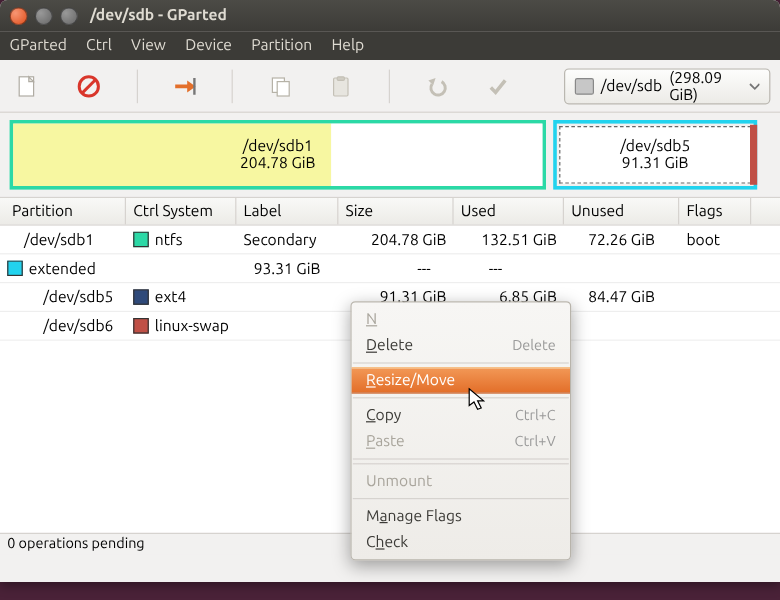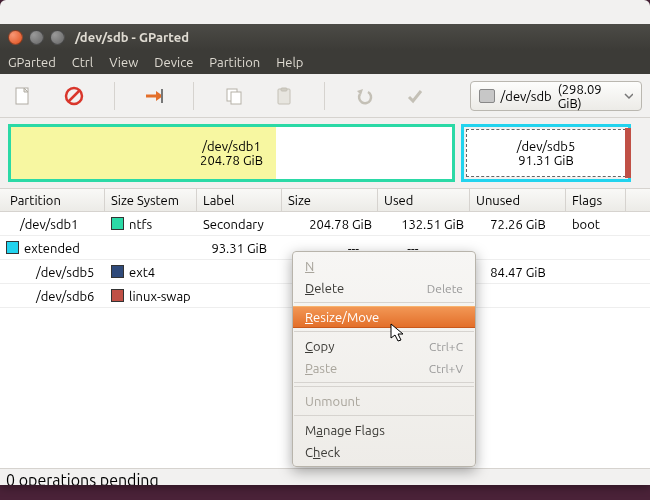--- a/index.html
+++ b/index.html
@@ -1,18 +1,18 @@
 <!DOCTYPE html>
 <html><head>
 <meta charset="utf-8">
 <style>
 * { box-sizing: border-box; margin: 0; padding: 0; font-family: "Ubuntu", "Liberation Sans", sans-serif; font-size: 13px; }
 body { background: #4a2238; width: 650px; height: 500px; overflow: hidden; position: relative; }
 .window { background: #f2f1f0; width: 650px; height: 485px; border-radius: 6px 6px 0 0; overflow: hidden; box-shadow: 0 2px 10px rgba(0,0,0,0.4); }
-.titlebar { background: linear-gradient(#4c4b46, #3c3b37); height: 26px; display: flex; align-items: center; padding: 0 8px; color: #dfdbd2; margin-top: 24px; }
+.titlebar { background: linear-gradient(#4c4b46, #3c3b37); height: 26px; display: flex; align-items: center; padding: 0 8px; color: #dfdbd2; }
 .win-btns { display: flex; gap: 6px; margin-right: 10px; }
 .win-btn { width: 15px; height: 15px; border-radius: 50%; border: 1px solid rgba(0,0,0,0.4); }
 .wb-close { background: radial-gradient(circle at 30% 30%, #f79674, #df4f1c); }
 .wb-min, .wb-max { background: radial-gradient(circle at 30% 30%, #999, #666); }
 .titlebar .title { font-weight: bold; font-size: 13px; }
 .menubar { background: #3c3b37; height: 24px; display: flex; align-items: center; padding: 0 8px; gap: 16px; color: #dfdbd2; font-size: 13px; }
 .menubar span { cursor: default; }
 .toolbar { height: 44px; display: flex; align-items: center; padding: 0 8px; gap: 20px; border-bottom: 1px solid #d6d3cf; background: #f2f1f0; }
 .tool-btn { width: 34px; height: 34px; display: flex; align-items: center; justify-content: center; border-radius: 3px; }
 .tool-sep { width: 1px; height: 28px; background: #d6d3cf; margin: 0 4px; }
@@ -39,21 +39,21 @@
 .c-part.indent { padding-left: 26px; }
 .c-fs { width: 92px; display: flex; align-items: center; gap: 5px; }
 .c-lbl { width: 85px; }
 .c-size { width: 96px; text-align: right; }
 .c-used { width: 92px; text-align: right; }
 .c-unused { width: 96px; text-align: center; }
 .c-flags { width: 60px; }
 .fs-sw { width: 13px; height: 13px; border: 1px solid #333; }
 .expander { display:inline-block; width:8px; text-align:center; margin-right:2px; color:#666; }
 .empty-area { background:#fff; height: 160px; }
-.status { background:#f2f1f0; border-top:1px solid #d6d3cf; padding: 2px 6px; font-size:16px; }
+.status { background:#f2f1f0; border-top:1px solid #d6d3cf; padding: 2px 6px; font-size:12px; }
 .ctxmenu { position: absolute; left: 292px; top: 251px; width: 184px; background: linear-gradient(#f7f6f4,#eeece8); border: 1px solid #b8b4ab; border-radius: 4px; box-shadow: 0 4px 14px rgba(0,0,0,0.35); padding: 3px 0; }
 .ctxmenu .mi { display: flex; align-items: center; padding: 3px 12px; font-size: 13px; color: #3c3b37; justify-content: space-between; height: 22px; }
 .ctxmenu .mi.dis { color: #a9a59c; }
 .ctxmenu .mi.hl { background: linear-gradient(#f29755,#e36f2a); color: #fff; border-top:1px solid #f7b36e; border-bottom:1px solid #c9581b; }
 .ctxmenu .sep { height:1px; background:#d6d3cf; margin: 3px 1px; }
 .ctxmenu .arrow { font-size: 10px; }
 .accel { color: #999; font-size: 12px; }
 .cursor { position:absolute; left: 390px; top: 323px; width: 16px; height: 20px; pointer-events:none; }
 .u { text-decoration: underline; }
 </style>
@@ -151,21 +151,21 @@
           <div>/dev/sdb5</div>
           <div>91.31 GiB</div>
         </div>
       </div>
     </div>
   </div>
 
   <div class="table-wrap">
     <div class="thead">
       <div class="tcell c-part">Partition</div>
-      <div class="tcell c-fs">Size System</div>
+      <div class="tcell c-fs">Ctrl System</div>
       <div class="tcell c-lbl">Label</div>
       <div class="tcell c-size">Size</div>
       <div class="tcell c-used">Used</div>
       <div class="tcell c-unused">Unused</div>
       <div class="tcell c-flags">Flags</div>
     </div>
     <div id="tbody">
         <div class="trow">
           <div class="tcell c-part"><span class="expander"></span>/dev/sdb1</div>
           <div class="tcell c-fs"><span class="fs-sw" style="background:#2bd9a6"></span>ntfs</div>

